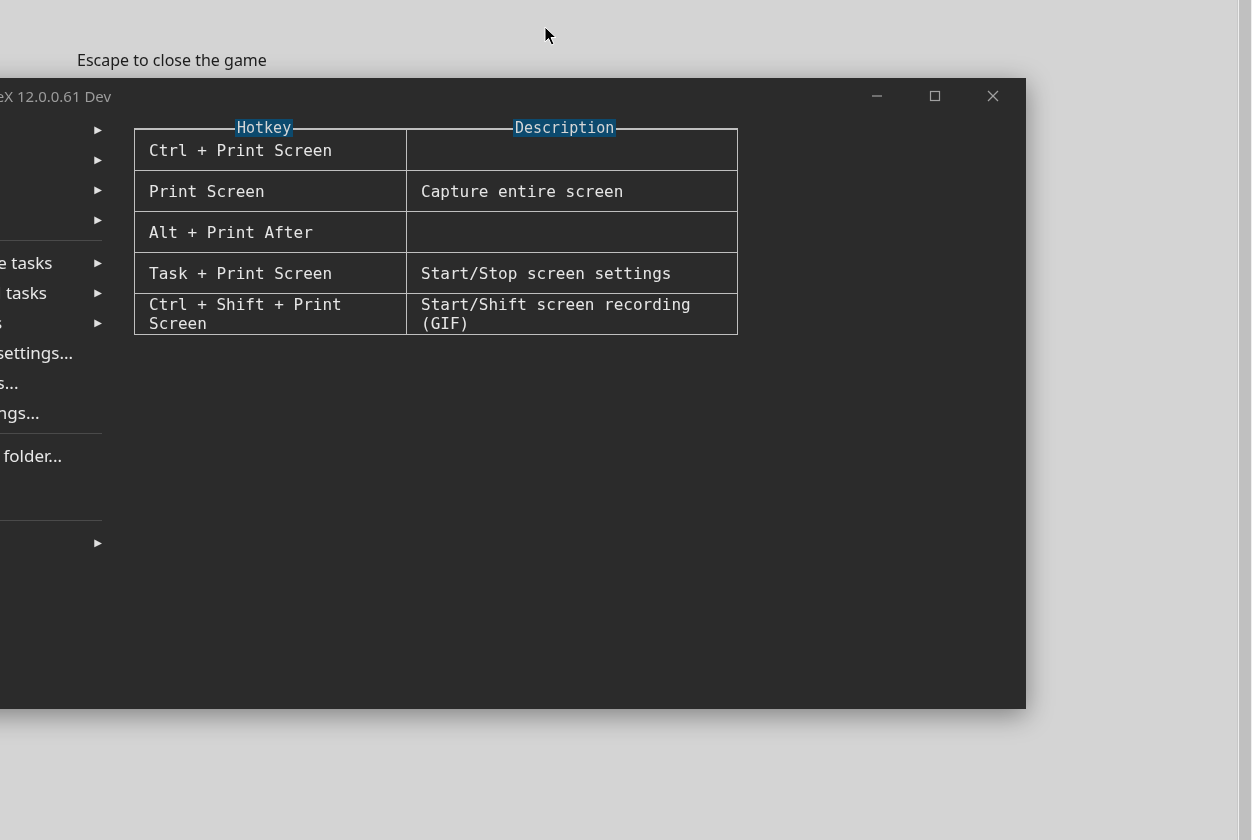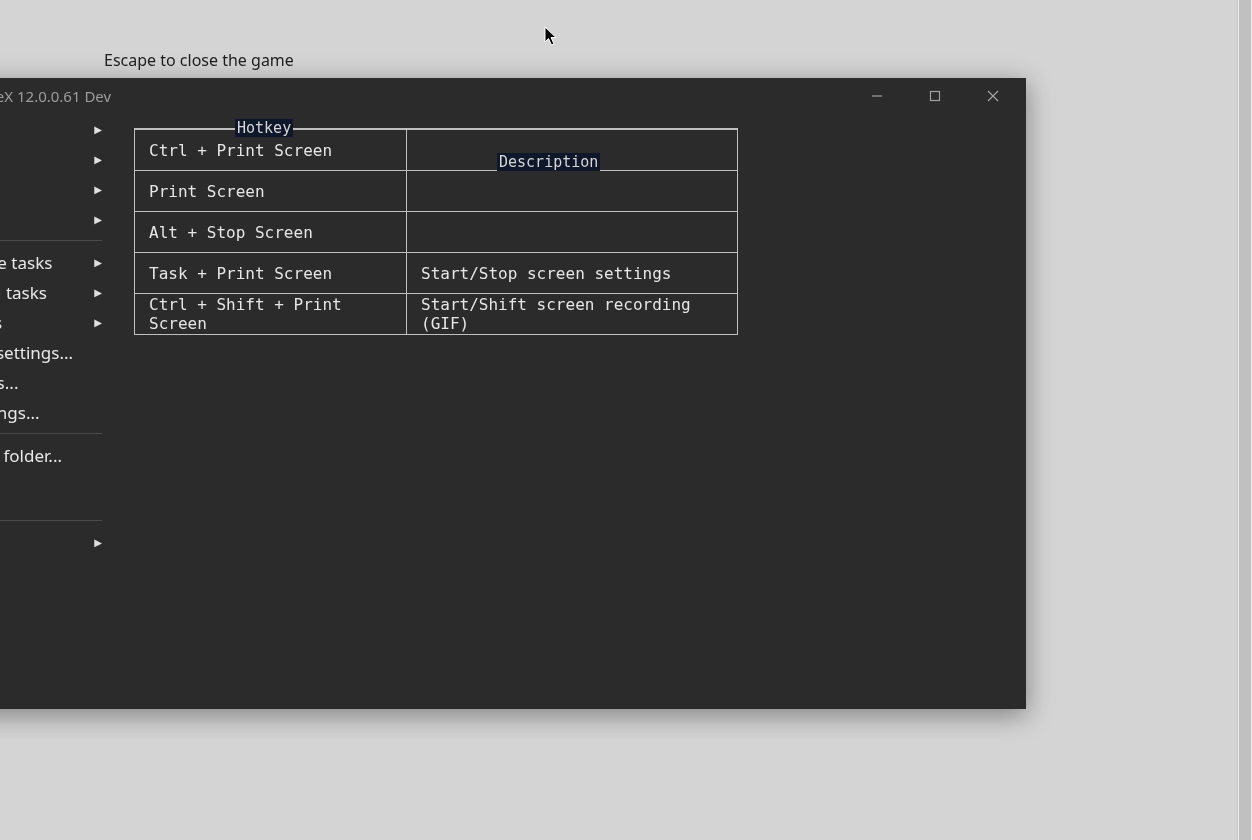--- a/index.html
+++ b/index.html
@@ -18,21 +18,20 @@
     inset: 0;
     background: #d4d4d4;
   }
 
   .game-hint {
     position: absolute;
     left: 77px;
     top: 49px;
     font-size: 16px;
     color: #1e1e1e;
-    margin-left: 27px;
   }
 
   .scrollbar {
     position: absolute;
     right: 0;
     top: 0;
     width: 14px;
     height: 840px;
     background: #eeeeee;
     border-left: 1px solid #c8c8c8;
@@ -146,25 +145,25 @@
   }
   .col-key  { width: 272px; border-right: 1px solid #bfbfbf; }
   .col-desc { flex: 1; }
 
   .hk-head {
     position: absolute;
     top: -10px;
     font-family: Consolas, ui-monospace, Menlo, monospace;
     font-size: 15px;
     color: #d6d6d6;
-    background: #0f172a;
+    background: #0c4a6e;
     padding: 0 2px;
   }
   .hk-head.key  { left: 100px; }
-  .hk-head.desc { left: 362px; margin-top: 34px; }
+  .hk-head.desc { left: 378px; }
 
   
   .cursor {
     position: absolute;
     left: 544px;
     top: 26px;
     width: 16px;
     height: 22px;
     pointer-events: none;
   }
@@ -279,23 +278,24 @@
   <div class="content">
     <div class="hk-table">
       <span class="hk-head key">Hotkey</span>
       <span class="hk-head desc">Description</span>
 
       <div class="hk-row">
         <div class="hk-cell col-key">Ctrl + Print Screen</div>
       </div>
       <div class="hk-row">
         <div class="hk-cell col-key">Print Screen</div>
-      </div>
-      <div class="hk-row">
-        <div class="hk-cell col-key">Alt + Stop Screen</div>
+        <div class="hk-cell col-desc">Capture entire screen</div>
+      </div>
+      <div class="hk-row">
+        <div class="hk-cell col-key">Alt + Print After</div>
       </div>
       <div class="hk-row">
         <div class="hk-cell col-key">Task + Print Screen</div>
         <div class="hk-cell col-desc">Start/Stop screen settings</div>
       </div>
       <div class="hk-row">
         <div class="hk-cell col-key">Ctrl + Shift + Print Screen</div>
         <div class="hk-cell col-desc">Start/Shift screen recording (GIF)</div>
       </div>
     </div>

